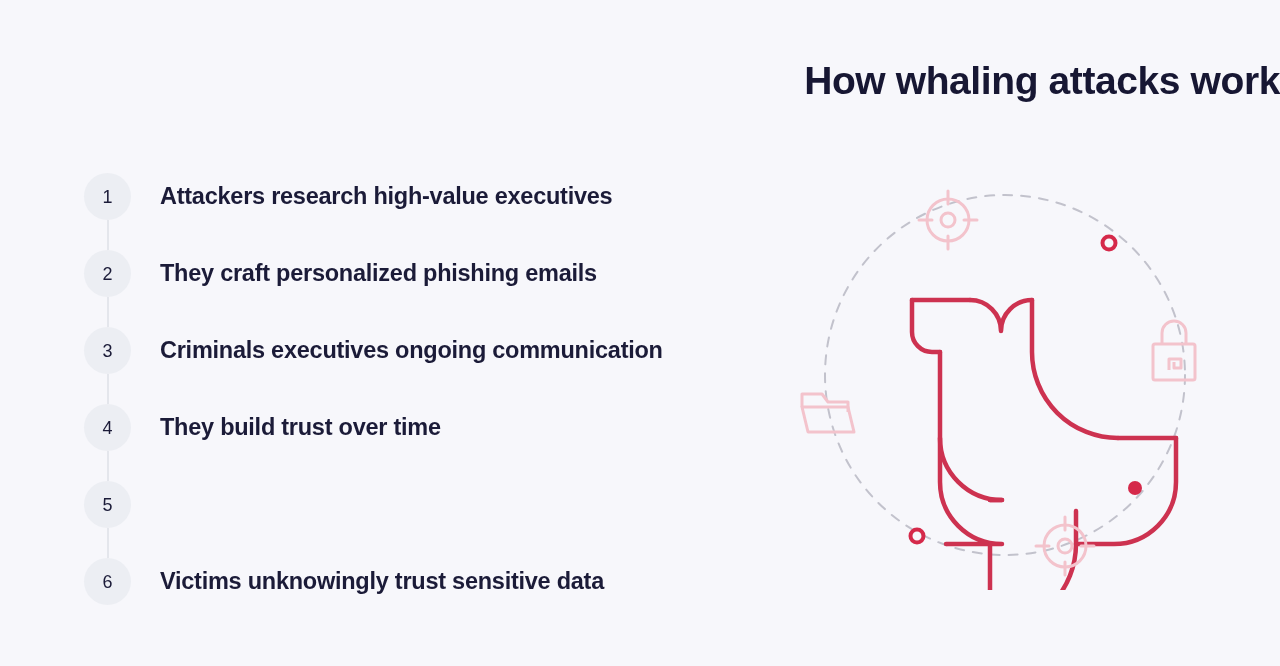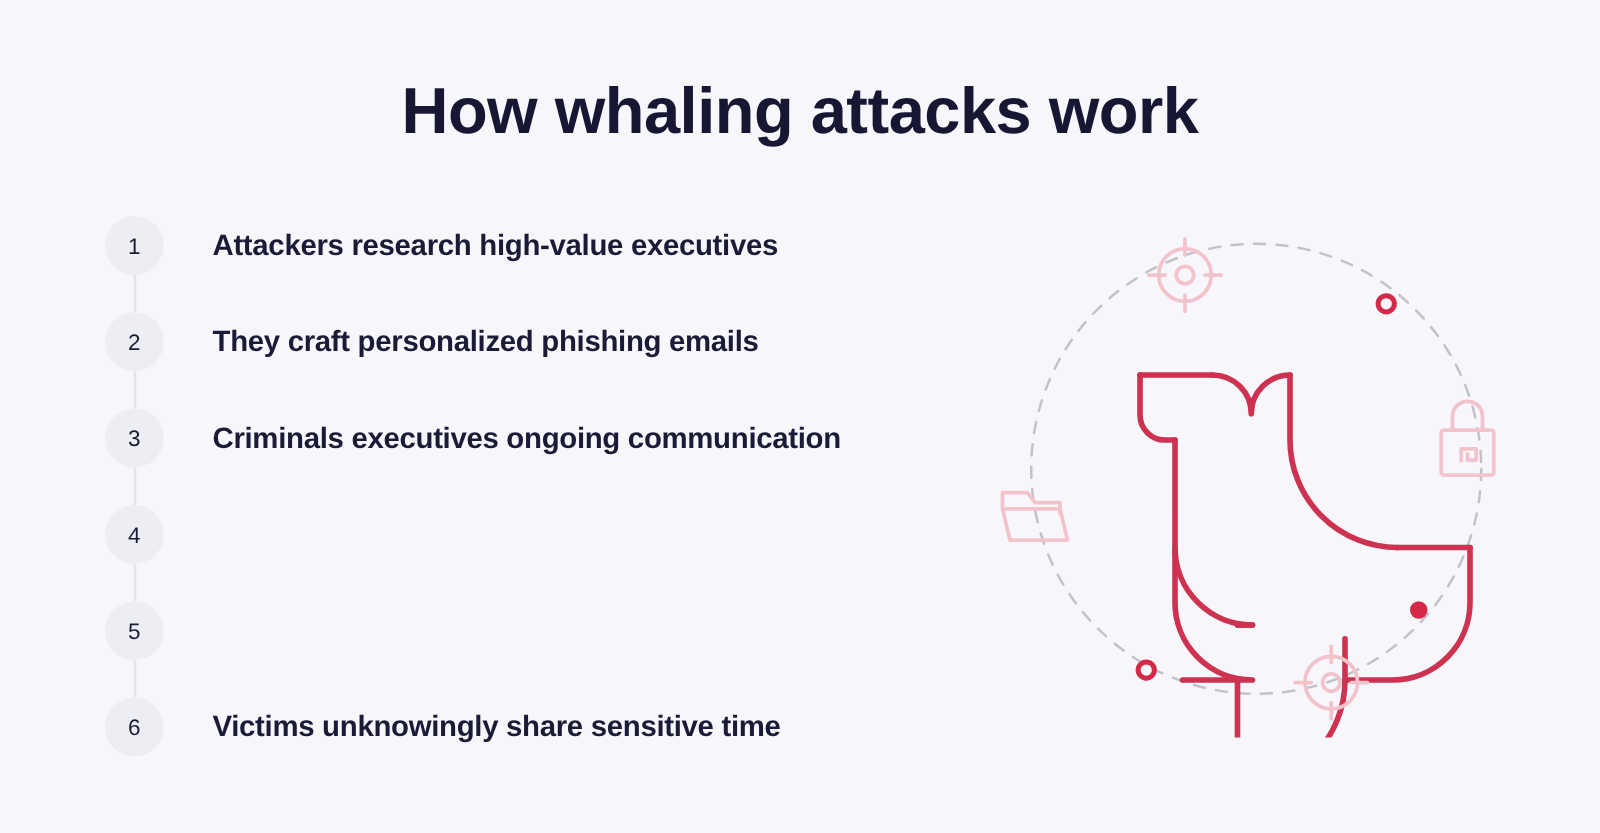--- a/index.html
+++ b/index.html
@@ -19,22 +19,22 @@
     height: 666px;
     background: #f7f7fb;
   }
 
   
   #page-title {
     position: absolute;
     top: 58px;
     left: 0;
     width: 1280px;
-    text-align: center;
-    font-size: 52px;
+    text-align: right;
+    font-size: 39px;
     font-weight: 700;
     letter-spacing: -0.4px;
     color: #171733;
     line-height: 1.2;
   }
 
   
   #steps-list {
     position: absolute;
     top: 158px;
@@ -69,21 +69,21 @@
     position: absolute;
     left: 23px;
     top: 62px;
     width: 1.5px;
     height: 30px;
     background: #e4e6ec;
     z-index: 1;
   }
   .step-row:last-child .step-connector { display: none; }
   .step-label {
-    margin-left: 39px;
+    margin-left: 29px;
     font-size: 23.5px;
     font-weight: 600;
     color: #1b1b38;
     letter-spacing: -0.25px;
     white-space: nowrap;
   }
 
   
   #illustration {
     position: absolute;
@@ -125,35 +125,36 @@
       </div>
       <div class="step-connector"></div>
       <div class="step-label">Criminals executives ongoing communication</div>
     </div>
 
     <div class="step-row">
       <div class="step-marker">
         <span class="step-number">4</span>
       </div>
       <div class="step-connector"></div>
+      <div class="step-label">They build trust over time</div>
     </div>
 
     <div class="step-row">
       <div class="step-marker">
         <span class="step-number">5</span>
       </div>
       <div class="step-connector"></div>
     </div>
 
     <div class="step-row">
       <div class="step-marker">
         <span class="step-number">6</span>
       </div>
 
-      <div class="step-label">Victims unknowingly share sensitive time</div>
+      <div class="step-label">Victims unknowingly trust sensitive data</div>
     </div>
 
   </div>
 
   <div id="illustration">
     <svg width="430" height="420" viewBox="0 0 430 420" xmlns="http://www.w3.org/2000/svg">
 
       <circle cx="215" cy="205" r="180" fill="none" stroke="#c2c2cc" stroke-width="2" stroke-dasharray="9 9" stroke-linecap="round"></circle>
 
       <g fill="none" stroke="#cd3250" stroke-width="4.5" stroke-linecap="round" stroke-linejoin="round">

